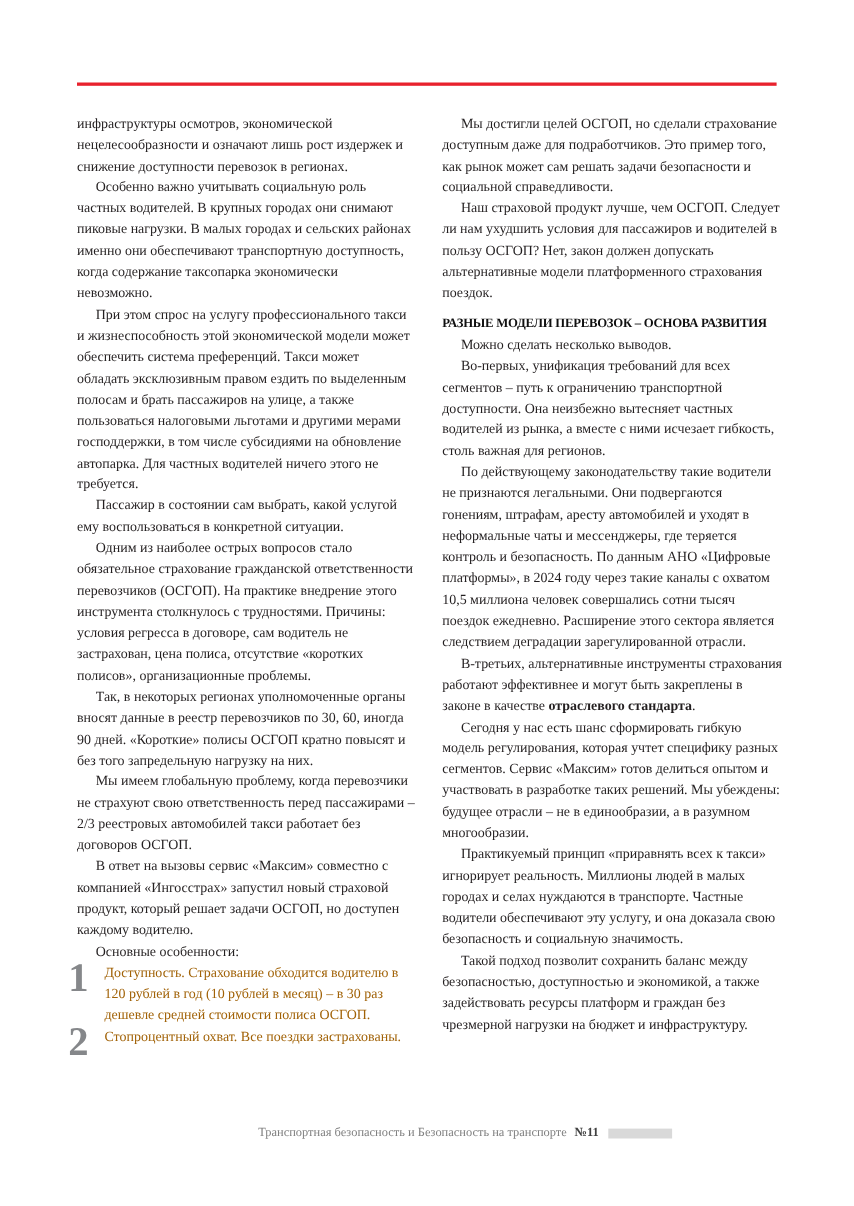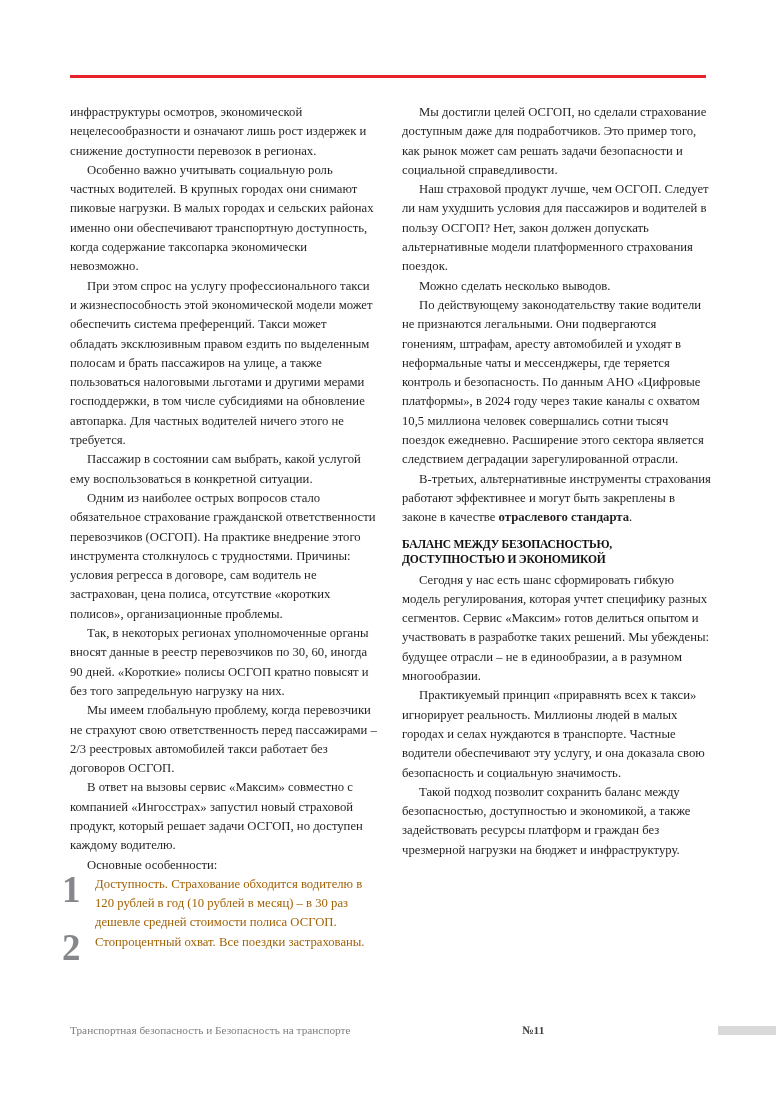--- a/index.html
+++ b/index.html
@@ -46,21 +46,21 @@
     font-size:37px;line-height:30px;
     font-weight:bold;color:#85878a;
     letter-spacing:-1px;
   }
   .ftext{
     margin:0;flex:1;
     font-size:12.7px;line-height:19.3px;color:#a16207;
   }
   .footer{
     position:absolute;left:70px;right:0;top:1024px;
-    display:flex;align-items:center;justify-content:space-between;
+    display:flex;align-items:center;justify-content:center;
     font-size:11.3px;color:#808080;
   }
   .issue{font-weight:bold;color:#404040;margin-left:7px;}
   .bar{
     width:58px;height:9px;background:#d9d9d9;margin-left:9px;
   }
   .pageno{
     position:absolute;top:1046px;right:62px;
     font-size:13px;font-weight:bold;color:#231f20;
   }
@@ -97,27 +97,28 @@
           <p class="ftext">Стопроцентный охват. Все поездки застрахованы.</p>
         </div>
 
       </div>
     </div>
 
     <div class="col col-right">
       <p class="para">Мы достигли целей ОСГОП, но сделали страхование доступным даже для подработчиков. Это пример того, как рынок может сам решать задачи безопасности и социальной справедливости.</p>
       <p class="para">Наш страховой продукт лучше, чем ОСГОП. Следует ли нам ухудшить условия для пассажиров и водителей в пользу ОСГОП? Нет, закон должен допускать альтернативные модели платформенного страхования поездок.</p>
 
+      <h2 class="heading one-line">РАЗНЫЕ МОДЕЛИ ПЕРЕВОЗОК – ОСНОВА РАЗВИТИЯ</h2>
 
       <p class="para">Можно сделать несколько выводов.</p>
+      <p class="para">Во-первых, унификация требований для всех сегментов – путь к ограничению транспортной доступности. Она неизбежно вытесняет частных водителей из рынка, а вместе с ними исчезает гибкость, столь важная для регионов.</p>
       <p class="para">По действующему законодательству такие водители не признаются легальными. Они подвергаются гонениям, штрафам, аресту автомобилей и уходят в неформальные чаты и мессенджеры, где теряется контроль и безопасность. По данным АНО «Цифровые платформы», в 2024 году через такие каналы с охватом 10,5 миллиона человек совершались сотни тысяч поездок ежедневно. Расширение этого сектора является следствием деградации зарегулированной отрасли.</p>
 
       <p class="para"><span>В-третьих, альтернативные инструменты страхования работают эффективнее и могут быть закреплены в законе в качестве </span><span class="bold">отраслевого стандарта</span><span>.</span></p>
 
-      <h2 class="heading">БАЛАНС МЕЖДУ БЕЗОПАСНОСТЬЮ, ДОСТУПНОСТЬЮ И ЭКОНОМИКОЙ</h2>
 
       <p class="para">Сегодня у нас есть шанс сформировать гибкую модель регулирования, которая учтет специфику разных сегментов. Сервис «Максим» готов делиться опытом и участвовать в разработке таких решений. Мы убеждены: будущее отрасли – не в единообразии, а в разумном многообразии.</p>
       <p class="para">Практикуемый принцип «приравнять всех к такси» игнорирует реальность. Миллионы людей в малых городах и селах нуждаются в транспорте. Частные водители обеспечивают эту услугу, и она доказала свою безопасность и социальную значимость.</p>
 
       <p class="para"><span>Такой подход позволит сохранить баланс между безопасностью, доступностью и экономикой, а также задействовать ресурсы платформ и граждан без чрезмерной нагрузки на бюджет и инфраструктуру.</span></p>
     </div>
 
   </div>
 
   <div class="footer">

